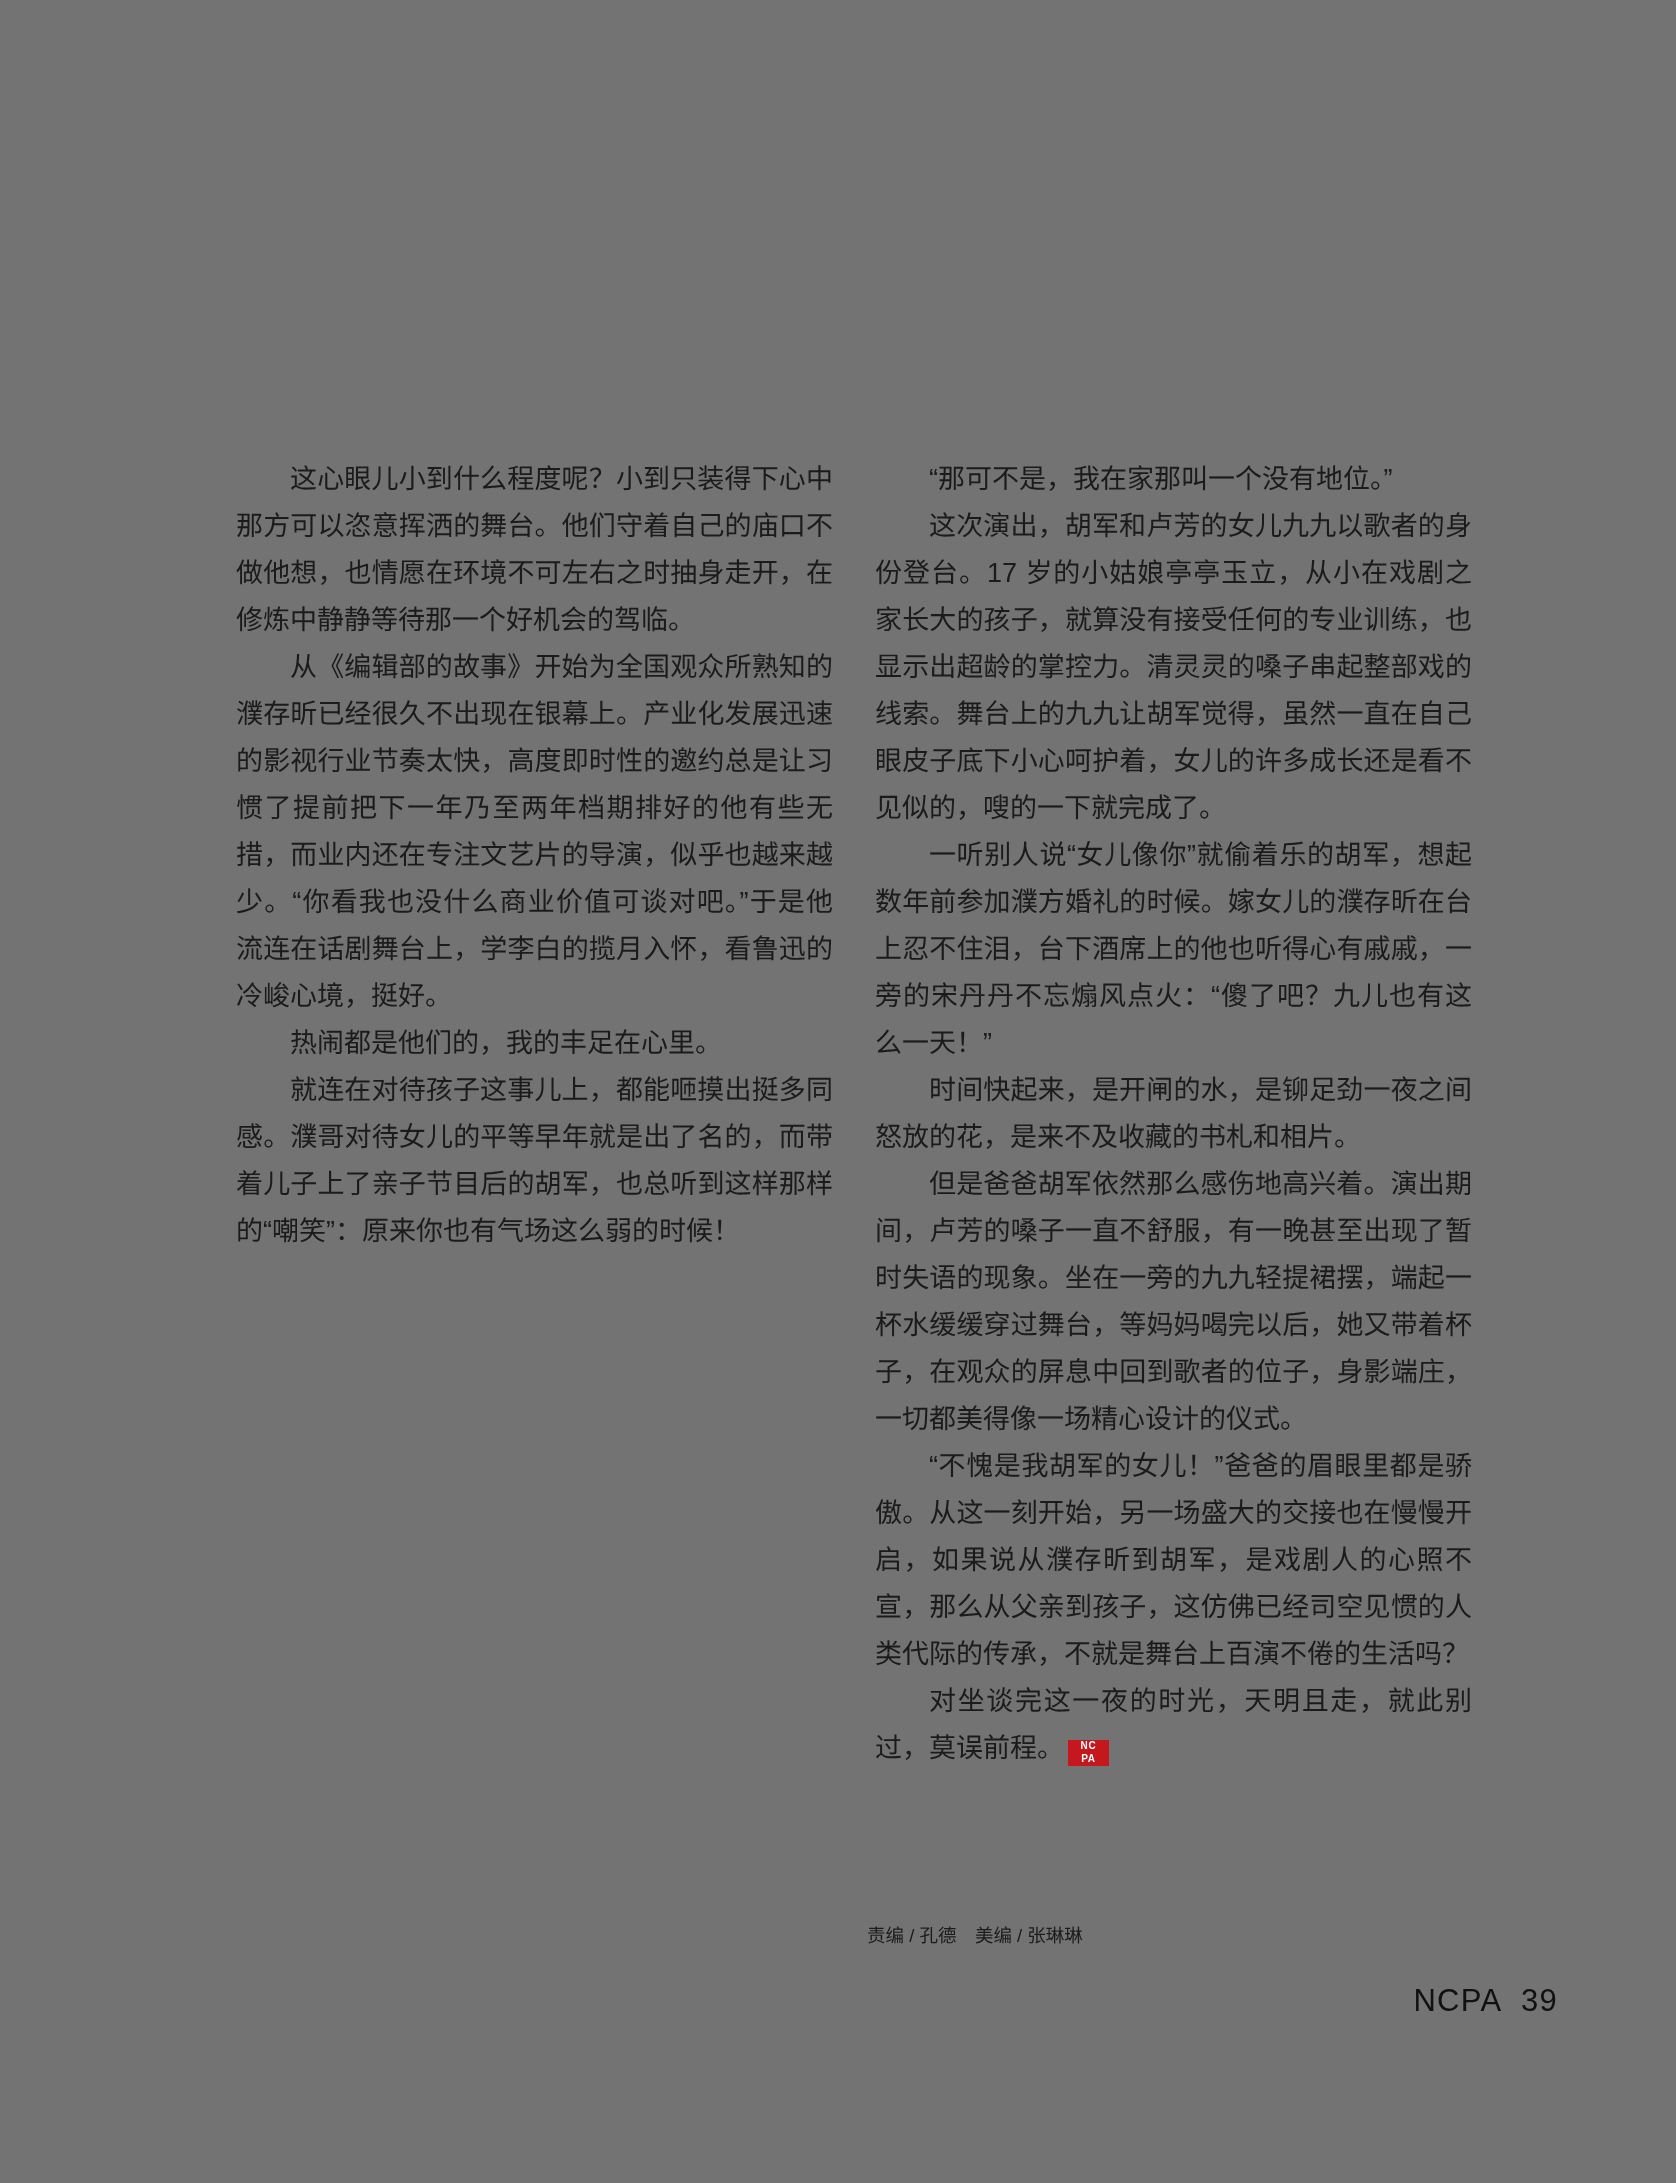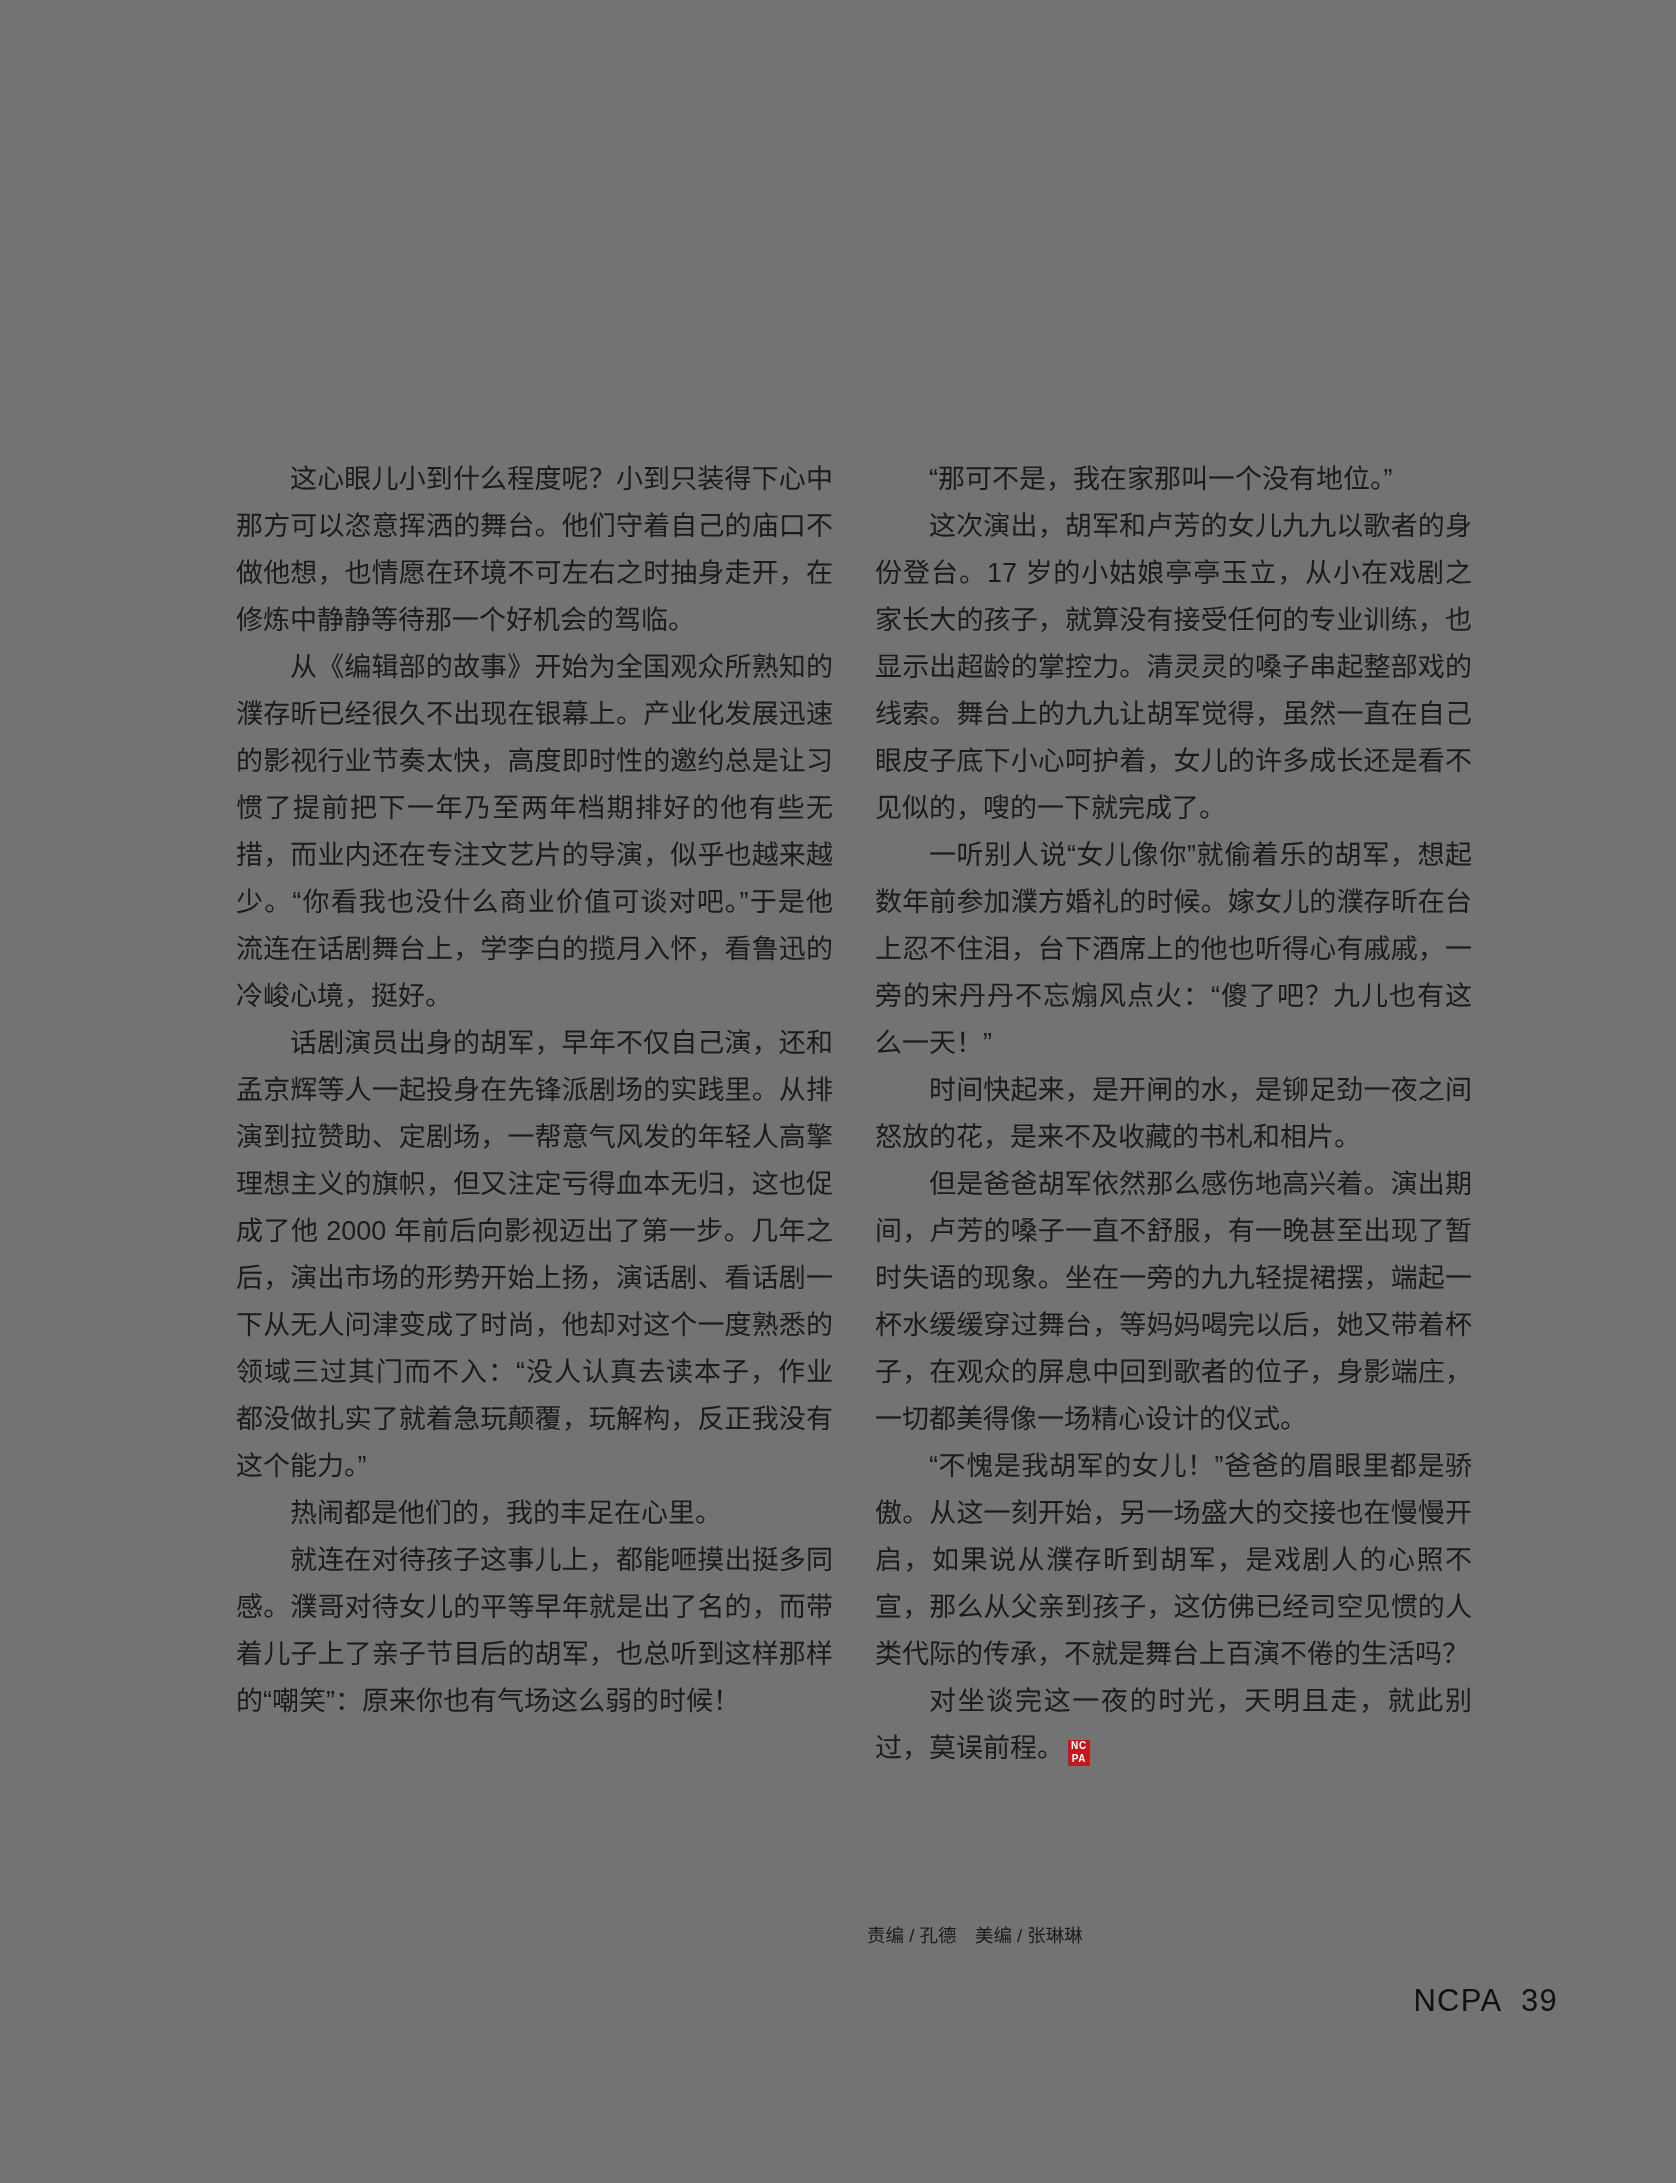--- a/index.html
+++ b/index.html
@@ -30,21 +30,21 @@
   }
   .col-left  { left: 236px; }
   .col-right { left: 875px; }
   .column p {
     margin: 0;
     padding: 0;
     text-indent: 2em;
   }
   .seal {
     display: inline-block;
-    width: 22px;
+    width: 41px;
     height: 26.4px;
     background: #c4171e;
     margin-left: 4px;
     vertical-align: -4.6px;
     text-align: center;
   }
   .seal-line {
     display: block;
     color: #ffffff;
     font-weight: 700;
@@ -79,21 +79,20 @@
   }
 </style>
 </head>
 <body>
 
 <div class="page">
 
   <div class="column col-left">
     <p>这心眼儿小到什么程度呢？小到只装得下心中那方可以恣意挥洒的舞台。他们守着自己的庙口不做他想，也情愿在环境不可左右之时抽身走开，在修炼中静静等待那一个好机会的驾临。</p>
     <p>从《编辑部的故事》开始为全国观众所熟知的濮存昕已经很久不出现在银幕上。产业化发展迅速的影视行业节奏太快，高度即时性的邀约总是让习惯了提前把下一年乃至两年档期排好的他有些无措，而业内还在专注文艺片的导演，似乎也越来越少。“你看我也没什么商业价值可谈对吧。”于是他流连在话剧舞台上，学李白的揽月入怀，看鲁迅的冷峻心境，挺好。</p>
-    <p>话剧演员出身的胡军，早年不仅自己演，还和孟京辉等人一起投身在先锋派剧场的实践里。从排演到拉赞助、定剧场，一帮意气风发的年轻人高擎理想主义的旗帜，但又注定亏得血本无归，这也促成了他 2000 年前后向影视迈出了第一步。几年之后，演出市场的形势开始上扬，演话剧、看话剧一下从无人问津变成了时尚，他却对这个一度熟悉的领域三过其门而不入：“没人认真去读本子，作业都没做扎实了就着急玩颠覆，玩解构，反正我没有这个能力。”</p>
     <p>热闹都是他们的，我的丰足在心里。</p>
     <p>就连在对待孩子这事儿上，都能咂摸出挺多同感。濮哥对待女儿的平等早年就是出了名的，而带着儿子上了亲子节目后的胡军，也总听到这样那样的“嘲笑”：原来你也有气场这么弱的时候！</p>
   </div>
 
   <div class="column col-right">
     <p>“那可不是，我在家那叫一个没有地位。”</p>
     <p>这次演出，胡军和卢芳的女儿九九以歌者的身份登台。17 岁的小姑娘亭亭玉立，从小在戏剧之家长大的孩子，就算没有接受任何的专业训练，也显示出超龄的掌控力。清灵灵的嗓子串起整部戏的线索。舞台上的九九让胡军觉得，虽然一直在自己眼皮子底下小心呵护着，女儿的许多成长还是看不见似的，嗖的一下就完成了。</p>
     <p>一听别人说“女儿像你”就偷着乐的胡军，想起数年前参加濮方婚礼的时候。嫁女儿的濮存昕在台上忍不住泪，台下酒席上的他也听得心有戚戚，一旁的宋丹丹不忘煽风点火：“傻了吧？九儿也有这么一天！”</p>
     <p>时间快起来，是开闸的水，是铆足劲一夜之间怒放的花，是来不及收藏的书札和相片。</p>
     <p>但是爸爸胡军依然那么感伤地高兴着。演出期间，卢芳的嗓子一直不舒服，有一晚甚至出现了暂时失语的现象。坐在一旁的九九轻提裙摆，端起一杯水缓缓穿过舞台，等妈妈喝完以后，她又带着杯子，在观众的屏息中回到歌者的位子，身影端庄，一切都美得像一场精心设计的仪式。</p>

